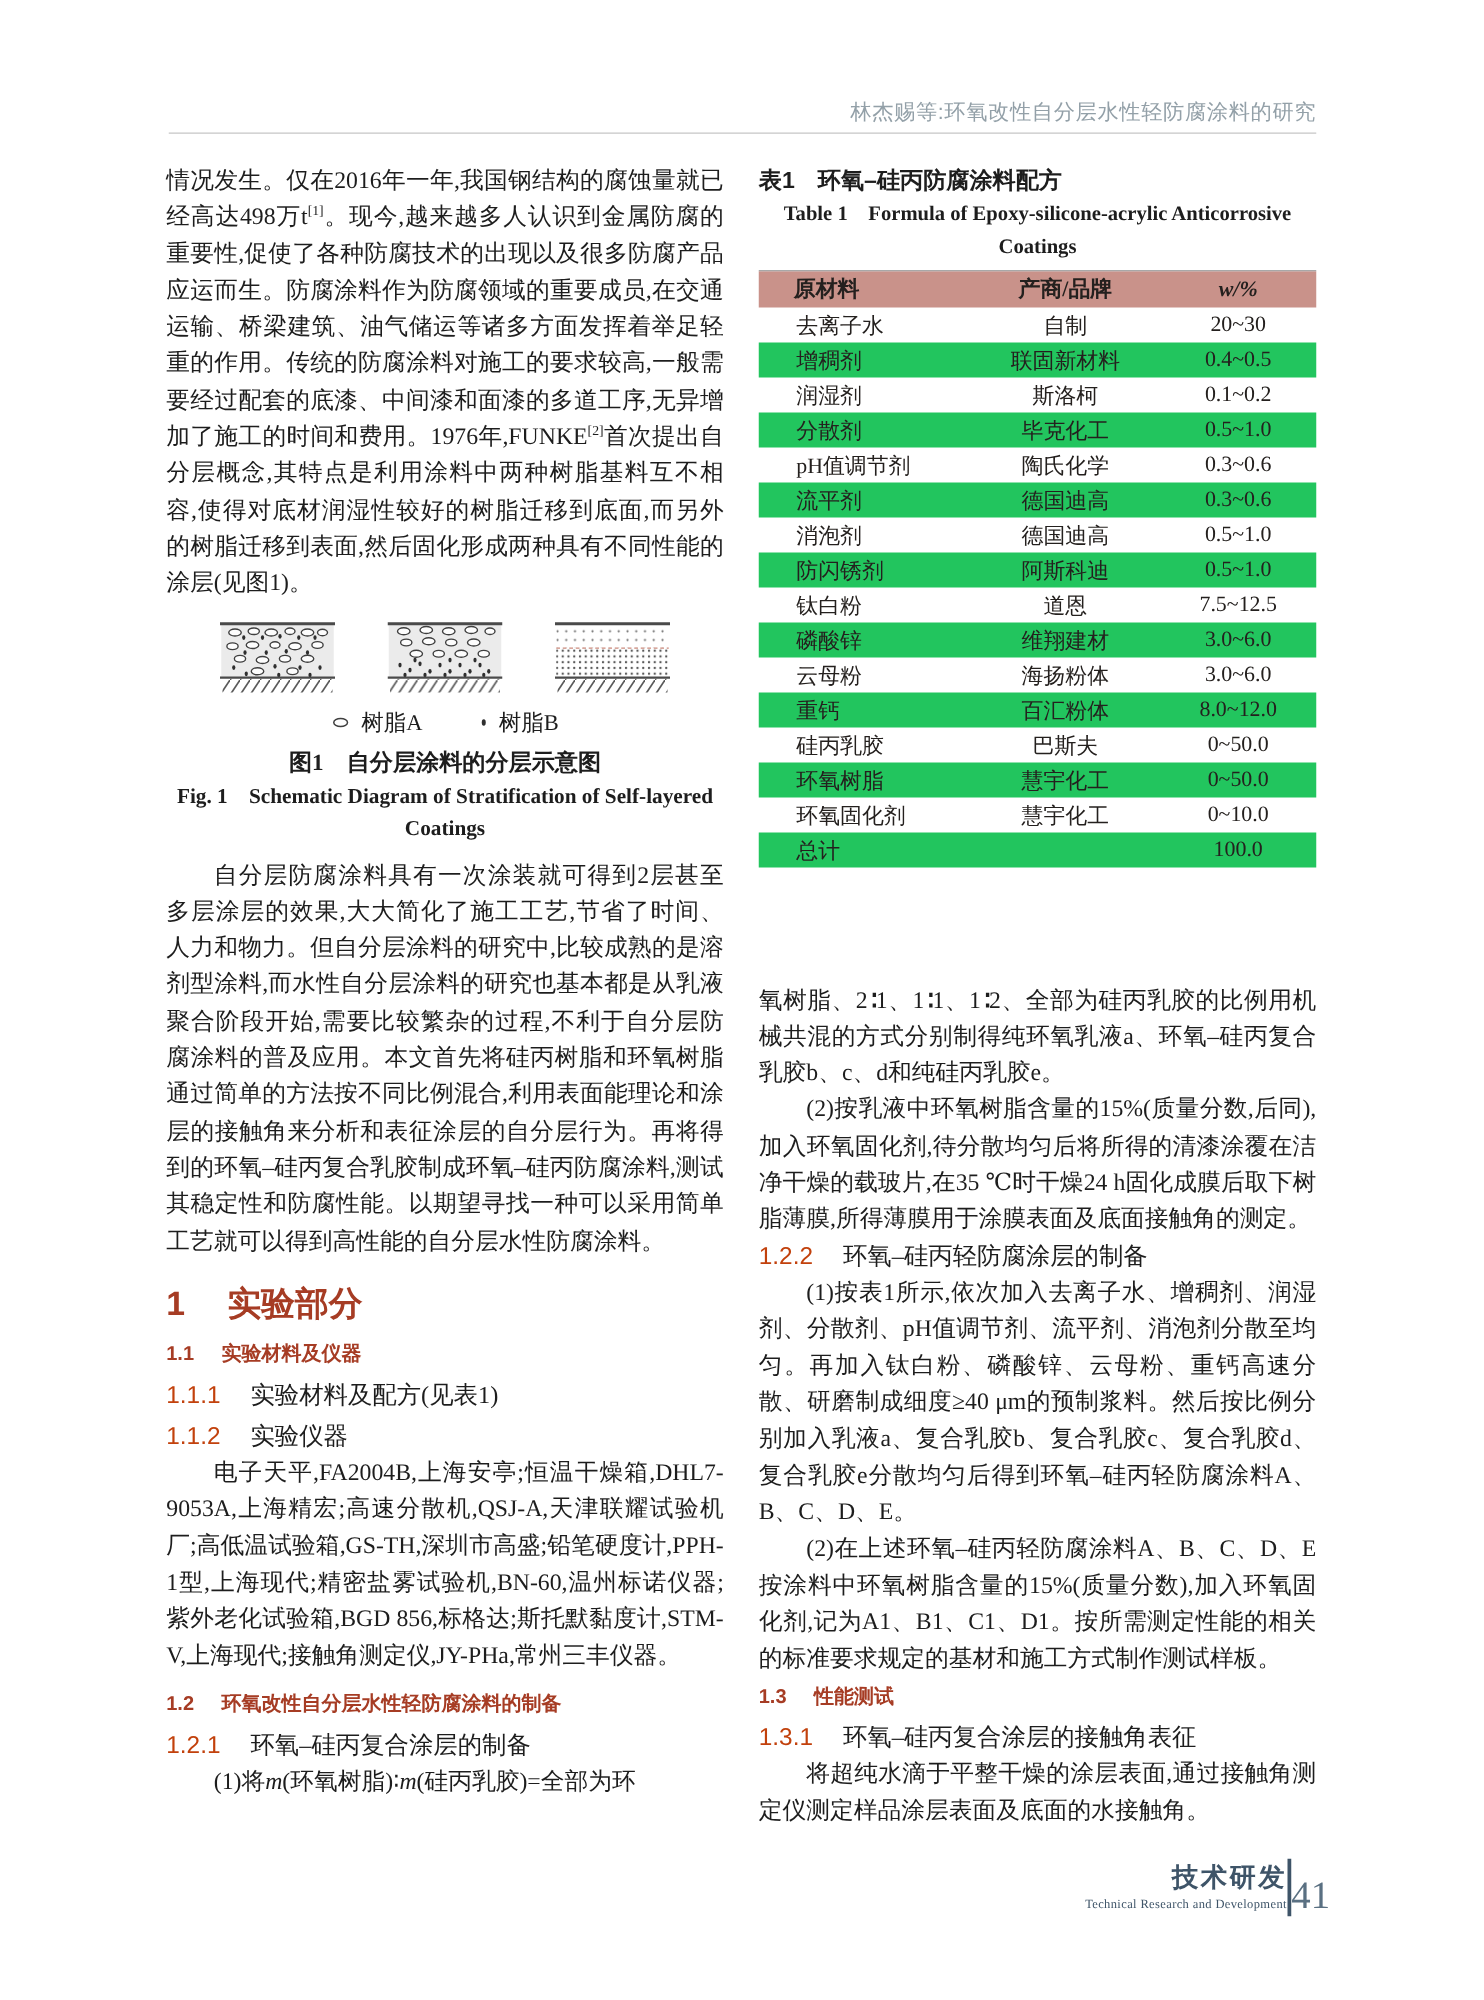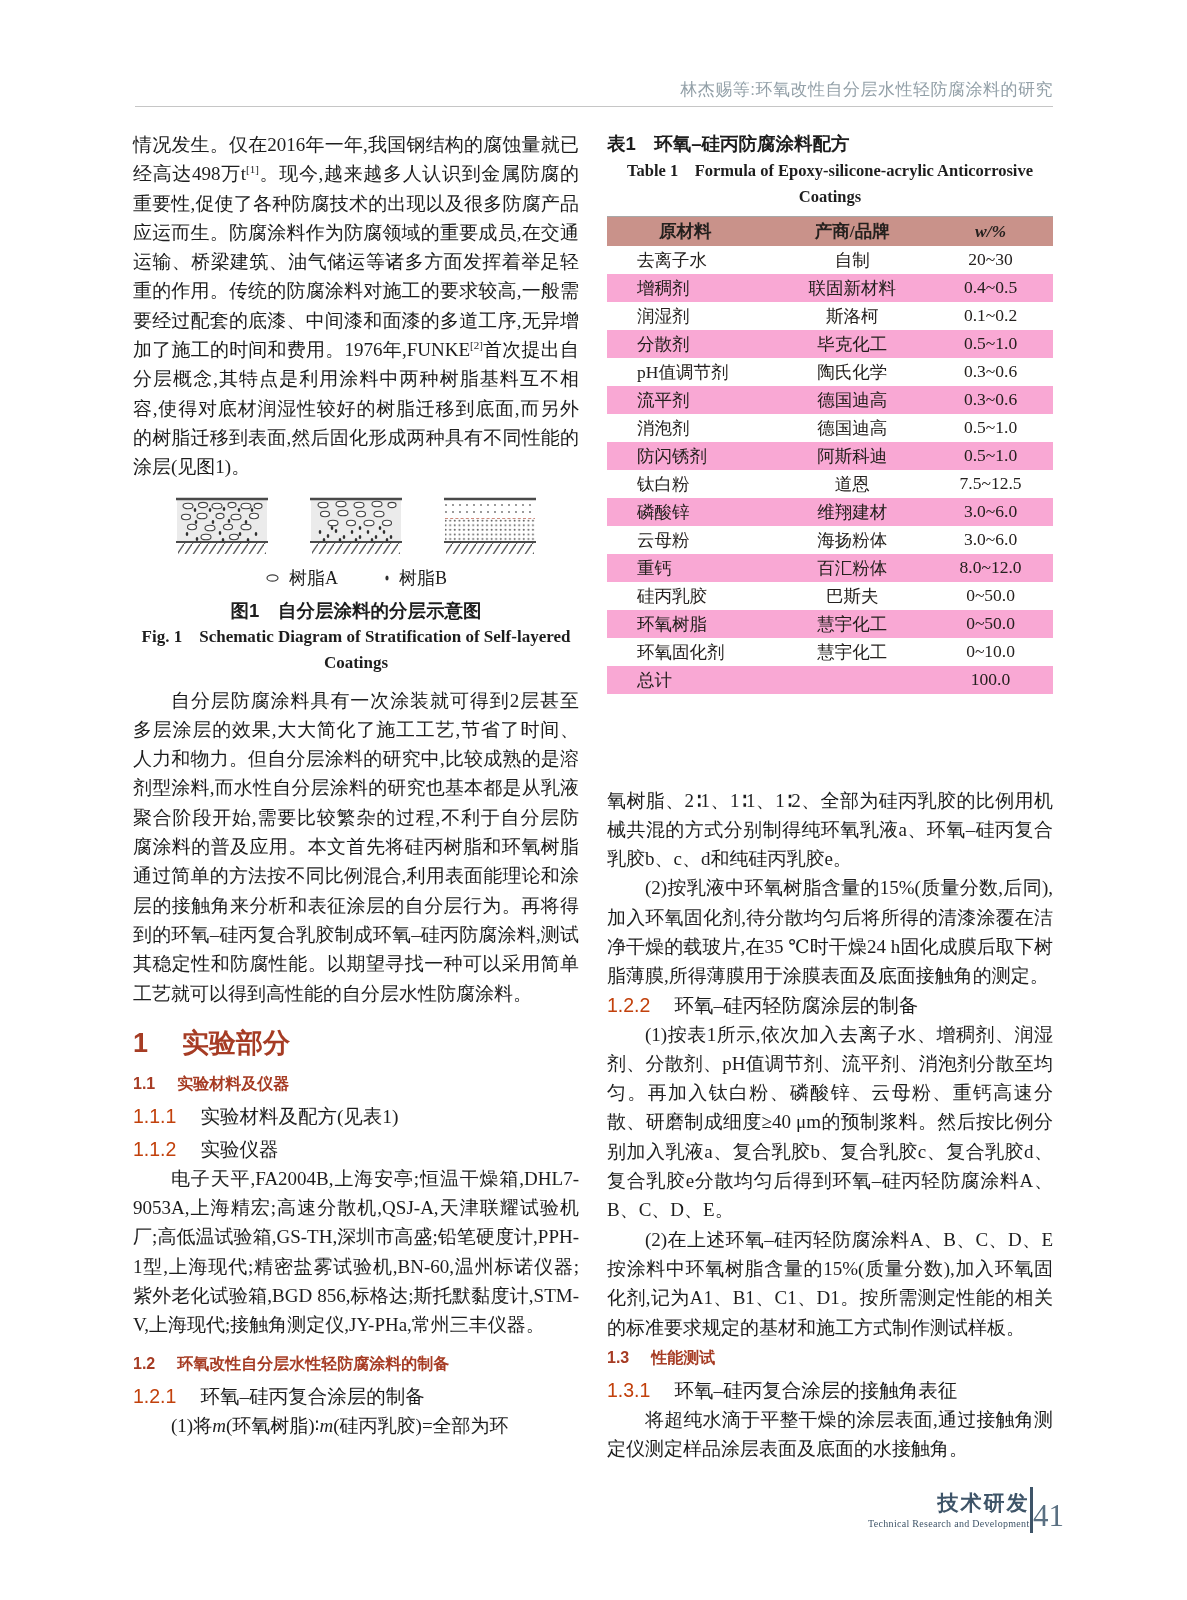--- a/index.html
+++ b/index.html
@@ -51,46 +51,46 @@
   
   .figure-block { margin-top:14px; }
   .fig-panels { display:flex; justify-content:center; gap:42px; }
   .fig-legend {
     margin-top:8px; display:flex; justify-content:center; gap:46px;
     font-size:18px; 
   }
   .fig-legend .leg-item { display:flex; align-items:center; gap:9px; }
   .fig-cap-zh {
     margin-top:8px; text-align:center; font-size:18.5px; line-height:26px;
-    font-family:Liberation Sans, sans-serif; font-weight:bold;
+    font-family:Liberation Serif, serif; font-weight:bold;
   }
   .fig-cap-en {
     text-align:center; font-size:17px; line-height:26px; font-weight:bold;
   }
   .after-fig { margin-top:10px; }
   
   .tbl-cap-zh {
     text-align:left; font-size:18.5px; line-height:28px;
     font-family:"Liberation Sans","DejaVu Sans",sans-serif; font-weight:bold;
   }
   .tbl-cap-en { text-align:center; font-size:16.5px; line-height:26px; font-weight:bold; }
   table.formula {
     margin-top:6px; width:100%; border-collapse:collapse;
     font-size:17.5px; color:#24201e;
   }
   table.formula th {
     background:#c9928a; font-weight:bold; height:29px;
     border-top:1.5px solid #a8a8a8;
   }
   table.formula td { height:28px; }
-  table.formula tr.even { background:#f9a8d4; }
+  table.formula tr.even { background:#22c55e; }
   td.c1, th.c1 { width:38%; text-align:left; padding-left:30px; }
   td.c2, th.c2 { width:34%; text-align:center; }
   td.c3, th.c3 { width:28%; text-align:center; }
-  th.c1 { text-align:left; padding-left:52px;margin-top:21px; }
+  th.c1 { text-align:left; padding-left:28px;margin-top:21px; }
   th.c3 { font-style:italic; font-weight:bold; }
   .gap-after-table { margin-top:92px; }
   
   .footer {
     position:absolute; top:1487px; right:123px;
     display:flex; align-items:flex-end; 
   }
   .footer .f-text { text-align:right; color:#3e5468; }
   .footer .f-zh {
     font-family:"Liberation Sans","DejaVu Sans",sans-serif;

